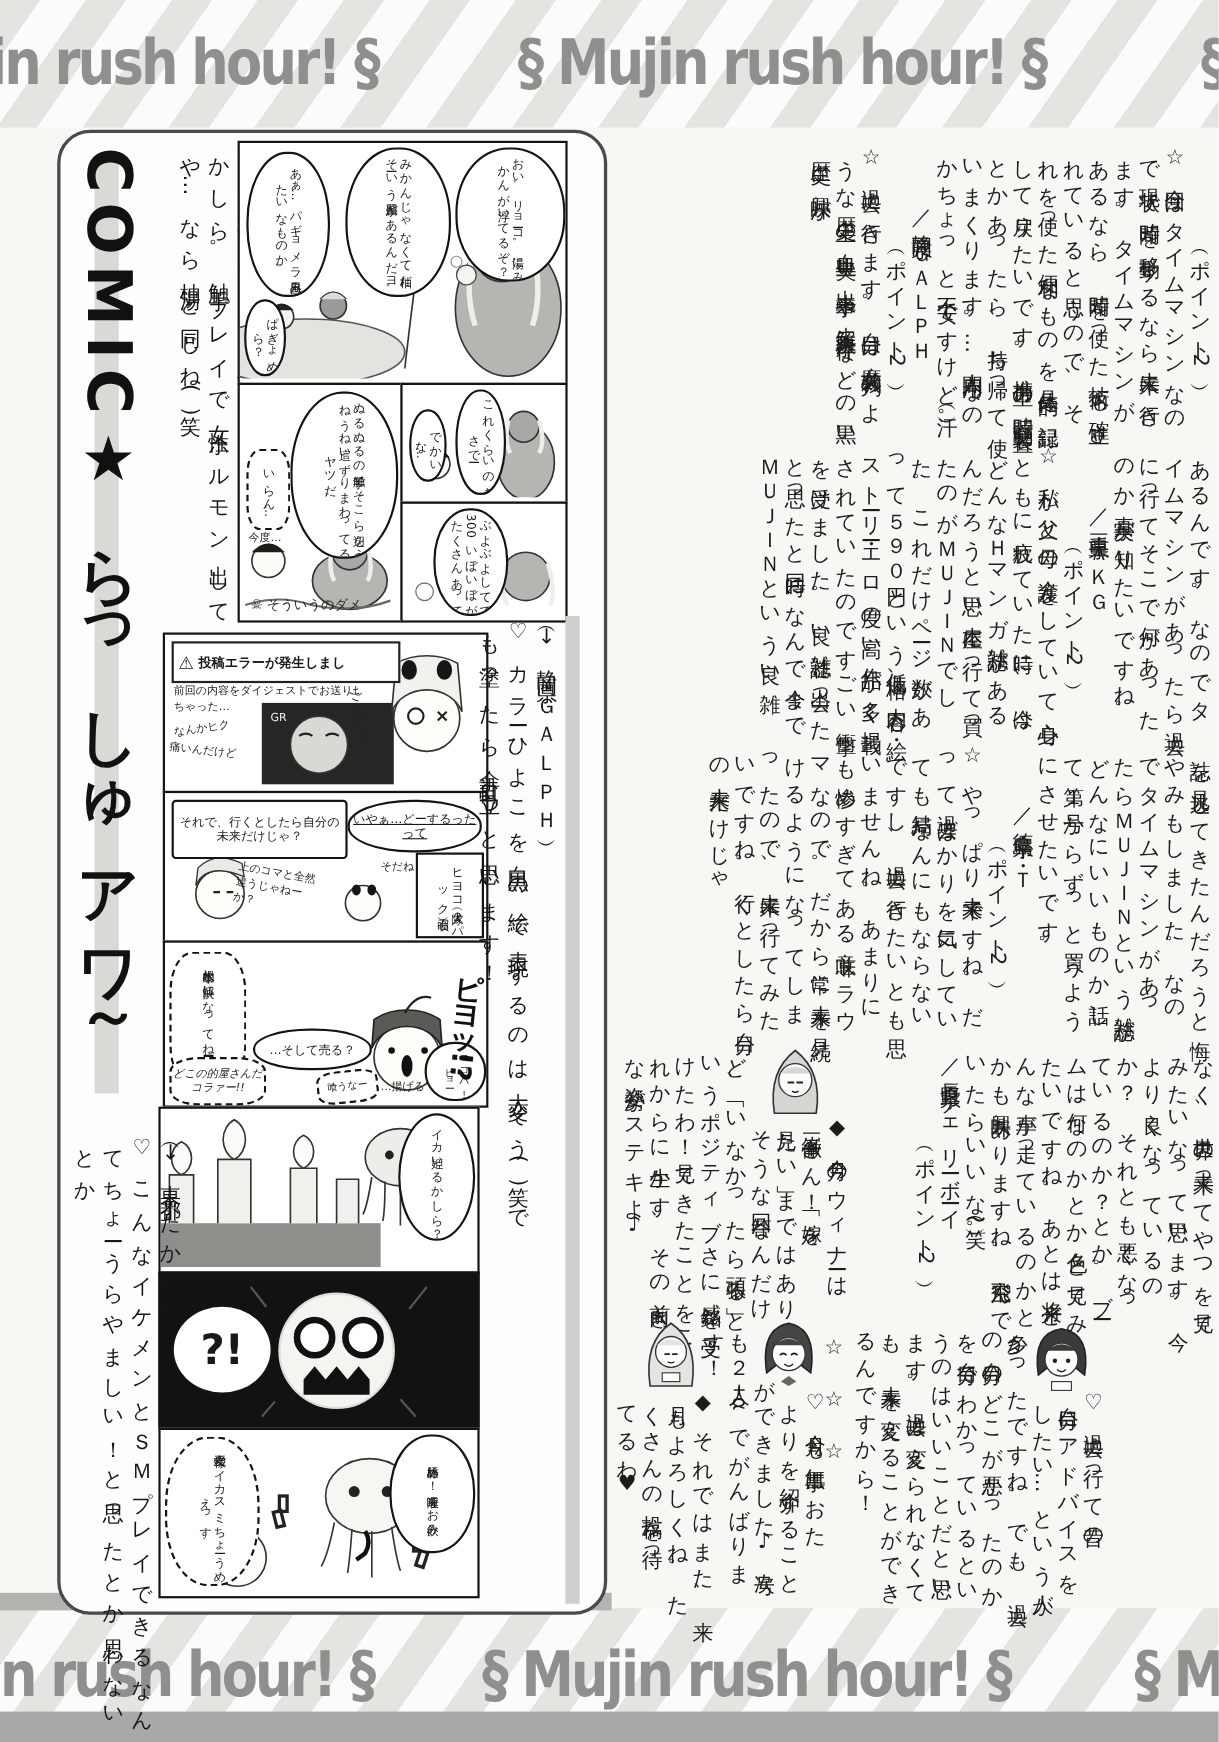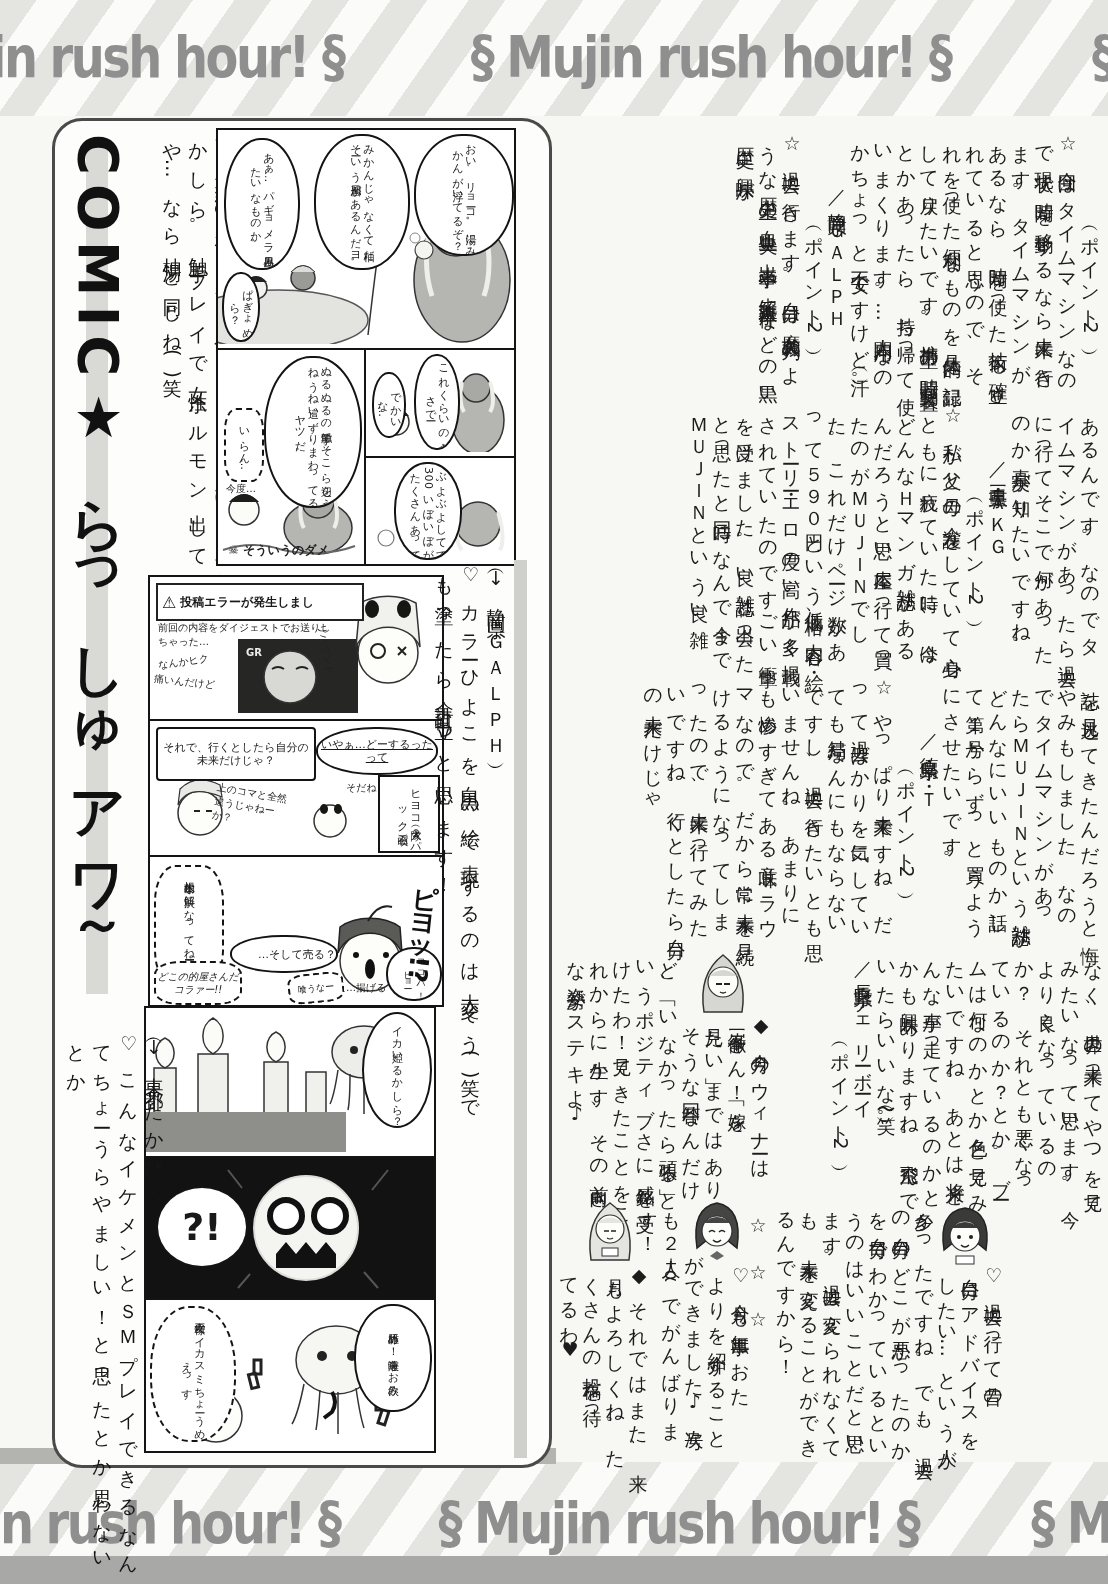--- a/index.html
+++ b/index.html
@@ -100,21 +100,21 @@
         <path d="M84 146 q-4 22 2 32 M116 146 q6 22 0 32" stroke="#eeeeea" stroke-width="4" fill="none"></path>
         <path d="M5 200 q30 -10 60 0 q40 8 72 -4" stroke="#666" stroke-width="2" fill="none"></path>
       </svg>
       <div class="bub" style="left:46px;top:6px;width:94px;height:148px;">
         <span class="vs">ぬるぬるの触手でそこら辺をうねうね這いずりまわってるヤツだ。</span>
         </div>
       <div class="bub burst" style="left:6px;top:58px;width:36px;height:70px;">
         <span class="vs">いらん…</span>
         </div>
       <div class="note" style="left:8px;top:132px;">今度…</div>
-      <div class="note" style="left:10px;top:192px;font-weight:bold;font-size:12px;">
+      <div class="note" style="left:10px;top:192px;font-weight:normal;font-size:12px;">
         <span>☠</span>
         <span>そういうのダメ</span></div>
     </div>
     <div class="panel" style="left:364px;top:348px;width:148px;height:106px;">
       <svg width="144" height="102" style="position:absolute;">
         <ellipse cx="112" cy="70" rx="26" ry="34" fill="#b5b5b1" stroke="#333" stroke-width="1.5"></ellipse>
         <circle cx="110" cy="38" r="14" fill="#a8a8a4" stroke="#333" stroke-width="1.5"></circle>
         <path d="M96 32 q-4 20 2 30 M124 32 q6 20 0 30" stroke="#eeeeea" stroke-width="4" fill="none"></path>
         <circle cx="30" cy="72" r="13" fill="#fbfbf8" stroke="#333" stroke-width="1.5"></circle>
         <path d="M17 66 q13 -15 26 0" fill="#1d1d1b"></path>
@@ -152,21 +152,21 @@
         <path d="M248 70 l8 8 M256 70 l-8 8" stroke="#222" stroke-width="2"></path>
       </svg>
       <div style="position:absolute;left:6px;top:6px;width:196px;height:34px;border:2px solid #222;background:#fff;display:flex;align-items:center;gap:4px;padding:0 4px;">
         <span style="font-size:16px;">⚠</span>
         <span style="font-size:12px;font-weight:bold;">投稿エラーが発生しまし</span>
       </div>
       <div class="note" style="left:8px;top:44px;width:180px;white-space:normal;">前回の内容をダイジェストでお送りしちゃった…</div>
       <div class="note" style="left:8px;top:78px;transform:rotate(-8deg);">なんかヒク</div>
       <div class="note" style="left:4px;top:98px;transform:rotate(6deg);">痛いんだけど</div>
       <div class="note" style="left:178px;top:46px;transform:rotate(80deg);transform-origin:left top;">リバウンド</div>
-      <div class="note" style="left:96px;top:70px;color:#eee;font-weight:bold;">GR</div>
+      <div class="note" style="left:96px;top:70px;color:#eee;">GR</div>
     </div>
     <div class="panel" style="left:148px;top:719px;width:292px;height:134px;">
       <svg width="288" height="130" style="position:absolute;">
         <circle cx="50" cy="92" r="22" fill="#fdfdfa" stroke="#333" stroke-width="1.5"></circle>
         <path d="M28 84 q10 -22 44 -8 l-2 -12 q-24 -12 -40 4 z" fill="#e9e9e6" stroke="#333" stroke-width="1.2"></path>
         <path d="M44 90 h6 M56 90 h6" stroke="#222" stroke-width="2"></path>
         <circle cx="180" cy="100" r="16" fill="#fdfdfa" stroke="#333" stroke-width="1.5"></circle>
         <ellipse cx="174" cy="88" rx="4" ry="5" fill="#161614"></ellipse>
         <ellipse cx="188" cy="88" rx="4" ry="5" fill="#161614"></ellipse>
       </svg>
@@ -187,21 +187,21 @@
         <circle cx="220" cy="104" r="30" fill="#fdfdfa" stroke="#333" stroke-width="1.5"></circle>
         <path d="M188 96 a34 30 0 0 1 64 0 l-2 -26 a40 26 0 0 0 -60 0 z" fill="#5a5a56" stroke="#222" stroke-width="1.5"></path>
         <path d="M218 64 q10 -18 24 -14" stroke="#222" stroke-width="2" fill="none"></path>
         <ellipse cx="220" cy="112" rx="5" ry="10" fill="#111"></ellipse>
         <circle cx="206" cy="98" r="3" fill="#111"></circle>
           <circle cx="236" cy="98" r="3" fill="#111"></circle>
       </svg>
       <div class="bub burst" style="left:4px;top:8px;width:66px;height:118px;">
         <span class="vs">根本的な解決になってねーーっ!!</span>
         </div>
-      <div class="bub" style="left:80px;top:78px;width:104px;height:34px;justify-content:flex-end;">
+      <div class="bub" style="left:80px;top:78px;width:104px;height:34px;">
         <span class="hs">…そして売る？</span>
         </div>
       <div class="bub burst" style="left:4px;top:104px;width:84px;height:40px;">
         <span class="hs" style="font-size:10px;font-style:italic;">どこの的屋さんだコラァー!!</span>
         </div>
       <div class="bub burst" style="left:138px;top:116px;width:52px;height:26px;transform:rotate(-6deg);">
         <span class="hs" style="font-size:9px;">喰うなー</span>
         </div>
       <div class="note" style="left:196px;top:124px;">…揚げる</div>
       <div class="bub" style="left:236px;top:90px;width:52px;height:50px;">

